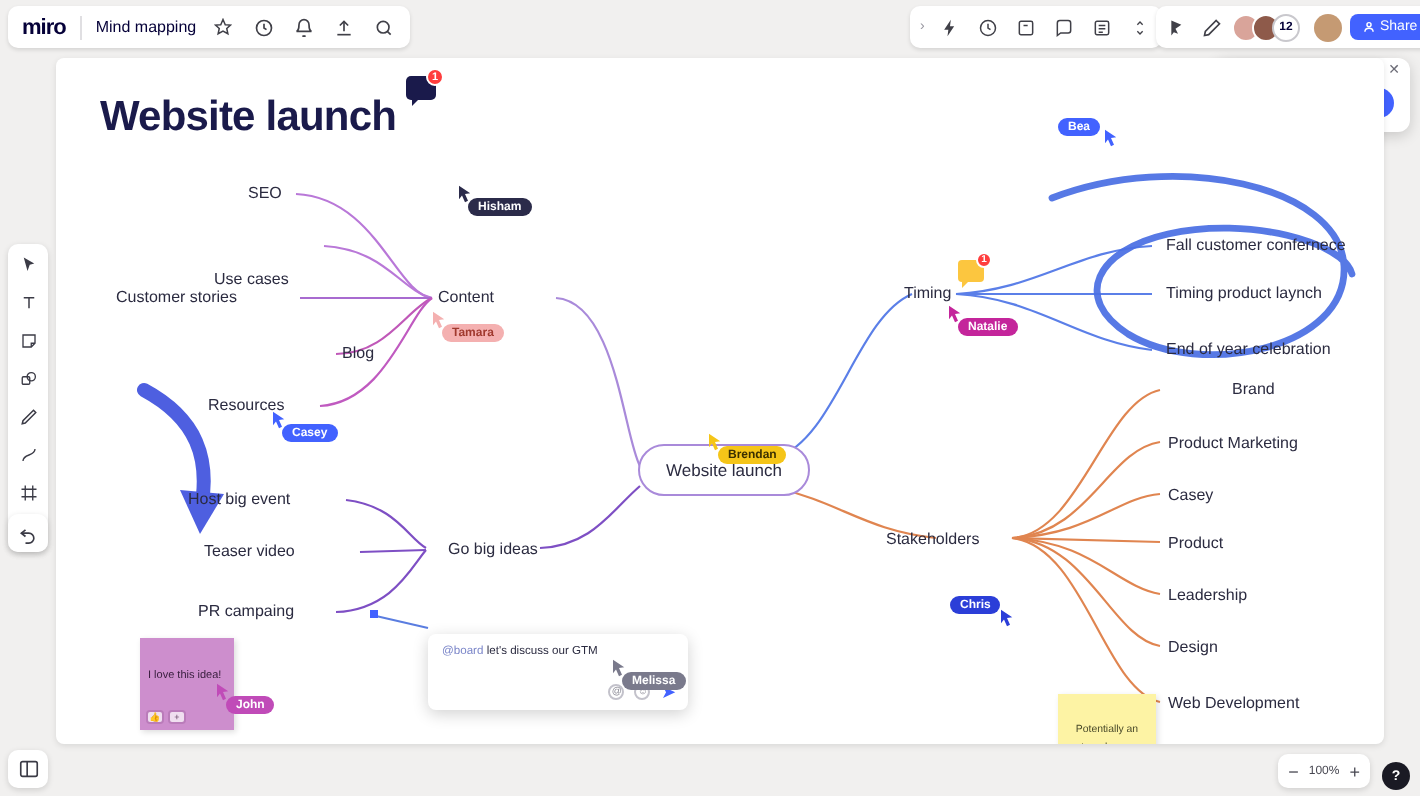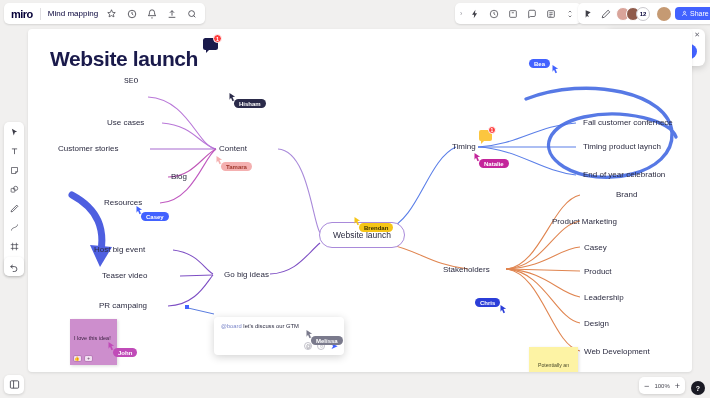--- a/index.html
+++ b/index.html
@@ -345,22 +345,22 @@
 
       <path d="M160 279 L186 285" stroke="#5a7de0" stroke-width="1"></path>
       <rect x="157" y="276" width="4" height="4" fill="#4262ff"></rect>
     </svg>
 
     <div class="ttl">Website launch</div>
     <div class="ttl-badge">
       <b>1</b>
     </div>
 
-    <div class="node" style="left:96px; top:47px;font-family:Liberation Mono, monospace;">SEO</div>
-    <div class="node" style="left:79px; top:89px;">Use cases</div>
+    <div class="node" style="left:96px; top:63px;">SEO</div>
+    <div class="node" style="left:79px; top:106px;">Use cases</div>
     <div class="node" style="left:30px; top:115px;">Customer stories</div>
     <div class="node" style="left:99px; top:143px;margin-left:44px;">Blog</div>
     <div class="node" style="left:76px; top:169px;">Resources</div>
     <div class="node" style="left:191px; top:115px;">Content</div>
 
     <div class="node" style="left:66px; top:216px;">Host big event</div>
     <div class="node" style="left:74px; top:242px;">Teaser video</div>
     <div class="node" style="left:71px; top:272px;">PR campaing</div>
     <div class="node" style="left:196px; top:241px;text-align:center;">Go big ideas</div>
 
@@ -370,21 +370,21 @@
     <div class="node" style="left:555px; top:89px;">Fall customer confernece</div>
     <div class="node" style="left:555px; top:113px;">Timing product laynch</div>
     <div class="node" style="left:555px; top:141px;">End of year celebration</div>
 
     <div class="timing-badge">
       <b>1</b>
     </div>
 
     <div class="node" style="left:415px; top:236px;">Stakeholders</div>
     <div class="node" style="left:588px; top:161px;">Brand</div>
-    <div class="node" style="left:524px; top:188px;">Product Marketing</div>
+    <div class="node" style="left:556px; top:188px;">Product Marketing</div>
     <div class="node" style="left:556px; top:214px;">Casey</div>
     <div class="node" style="left:556px; top:238px;">Product</div>
     <div class="node" style="left:556px; top:264px;">Leadership</div>
     <div class="node" style="left:556px; top:290px;">Design</div>
     <div class="node" style="left:556px; top:318px;">Web Development</div>
 
     <div class="sticky-purple">
       <div class="t">I love this idea!</div>
       <div class="reacts">
         <i>👍</i>

